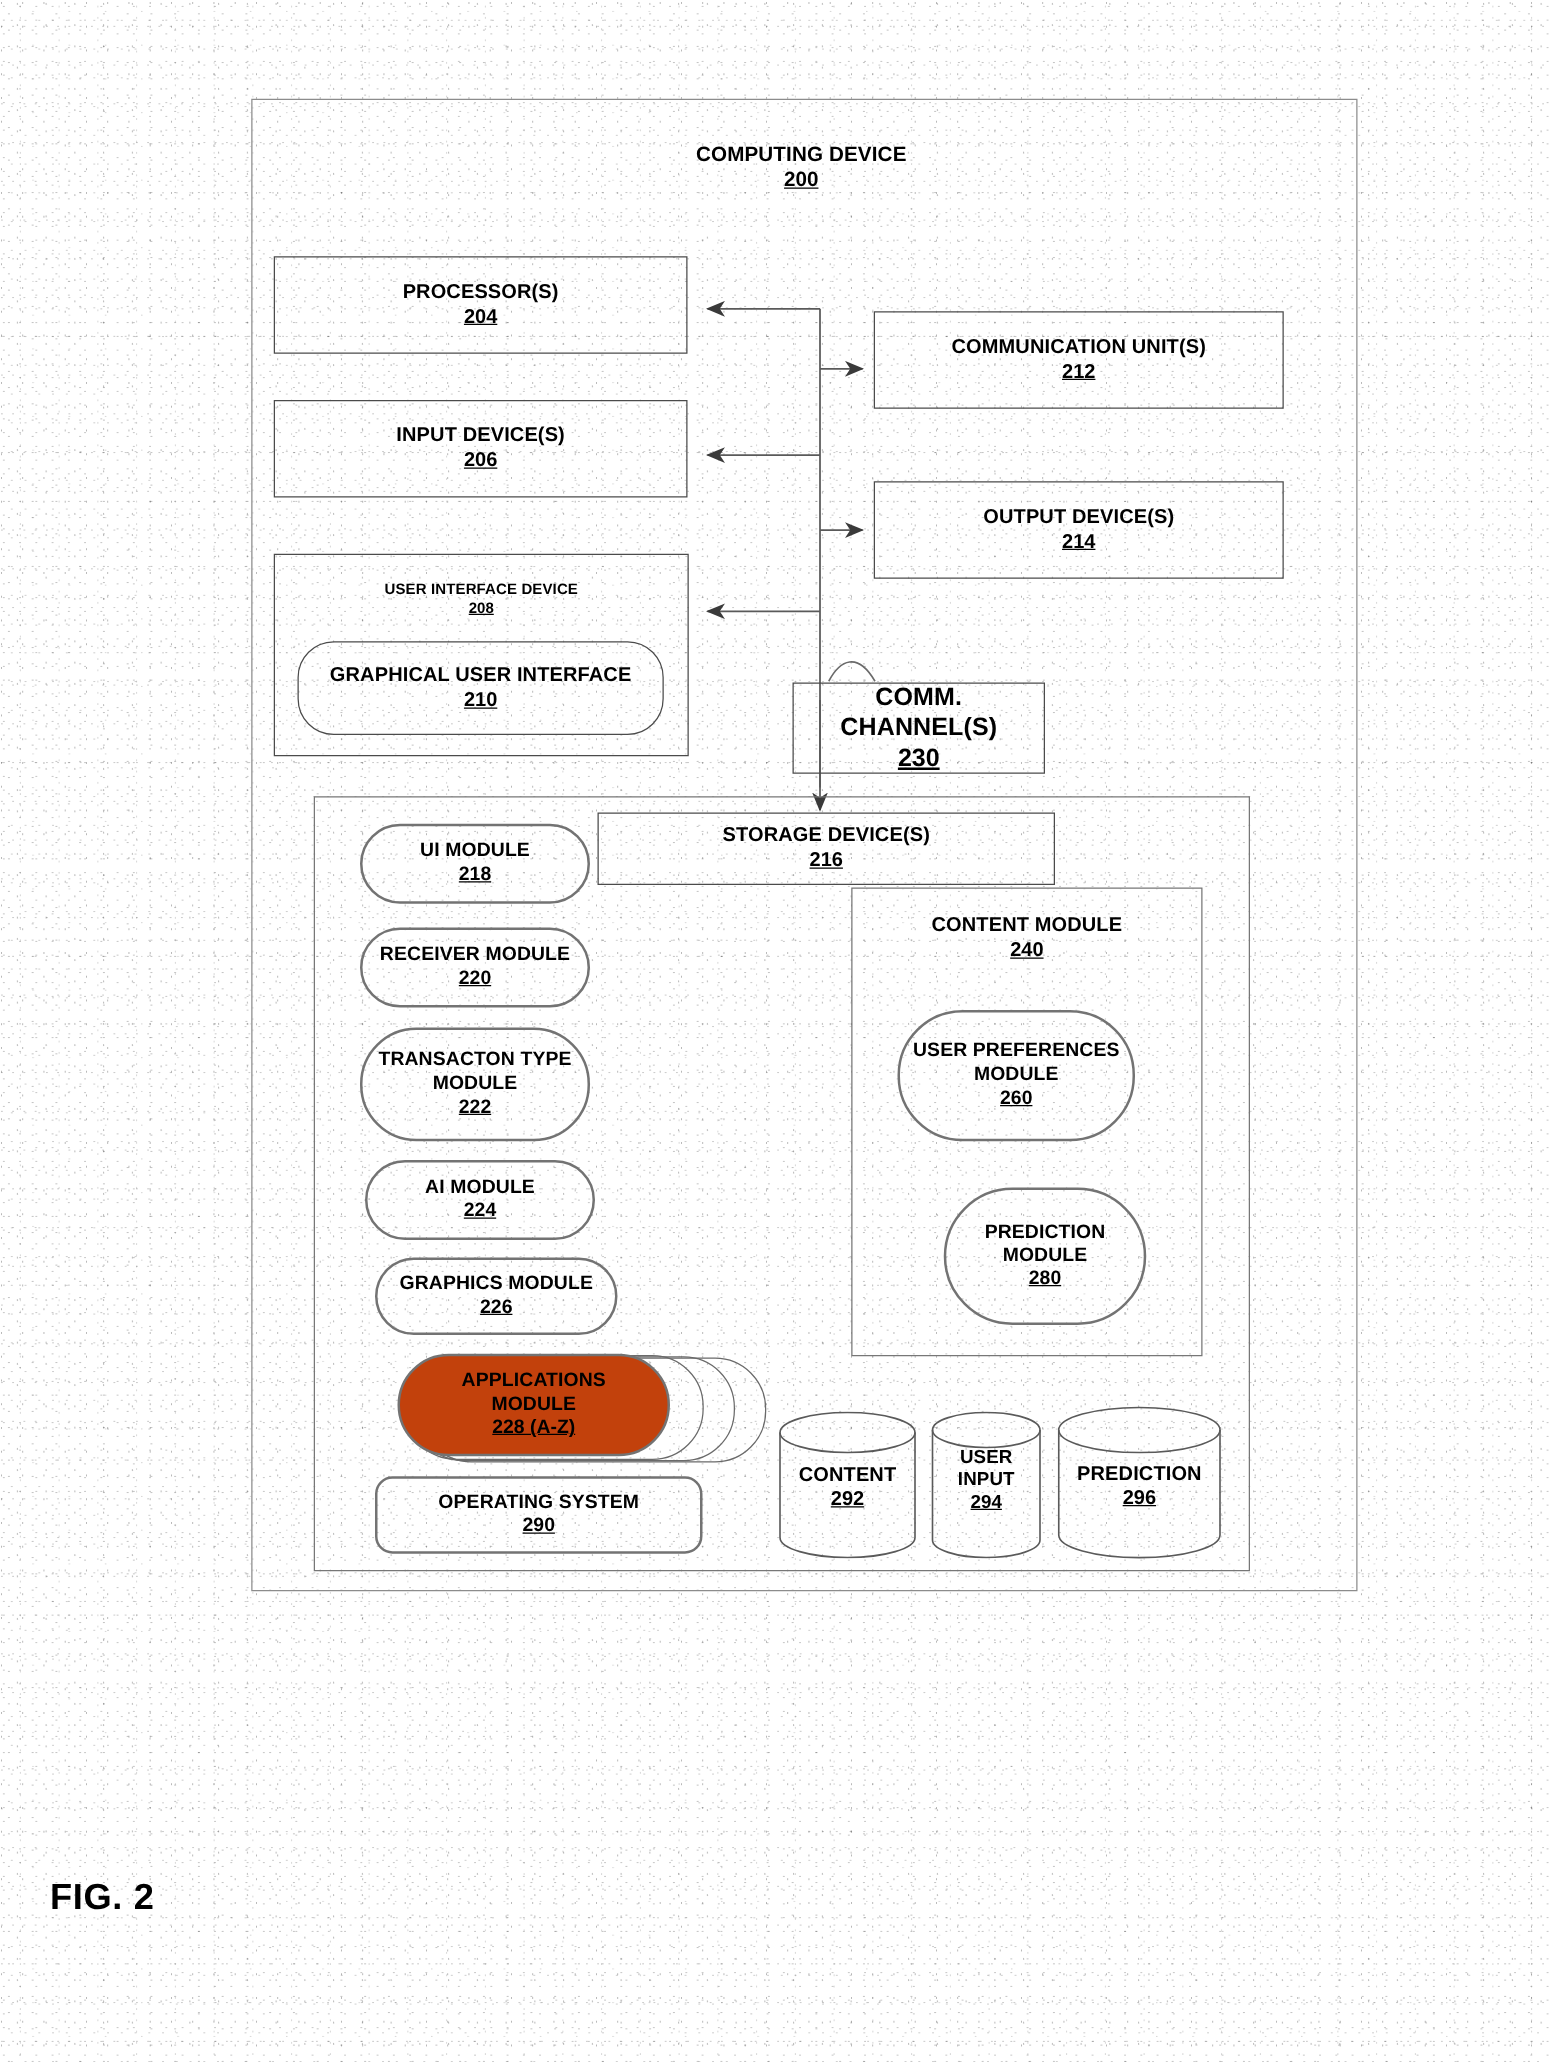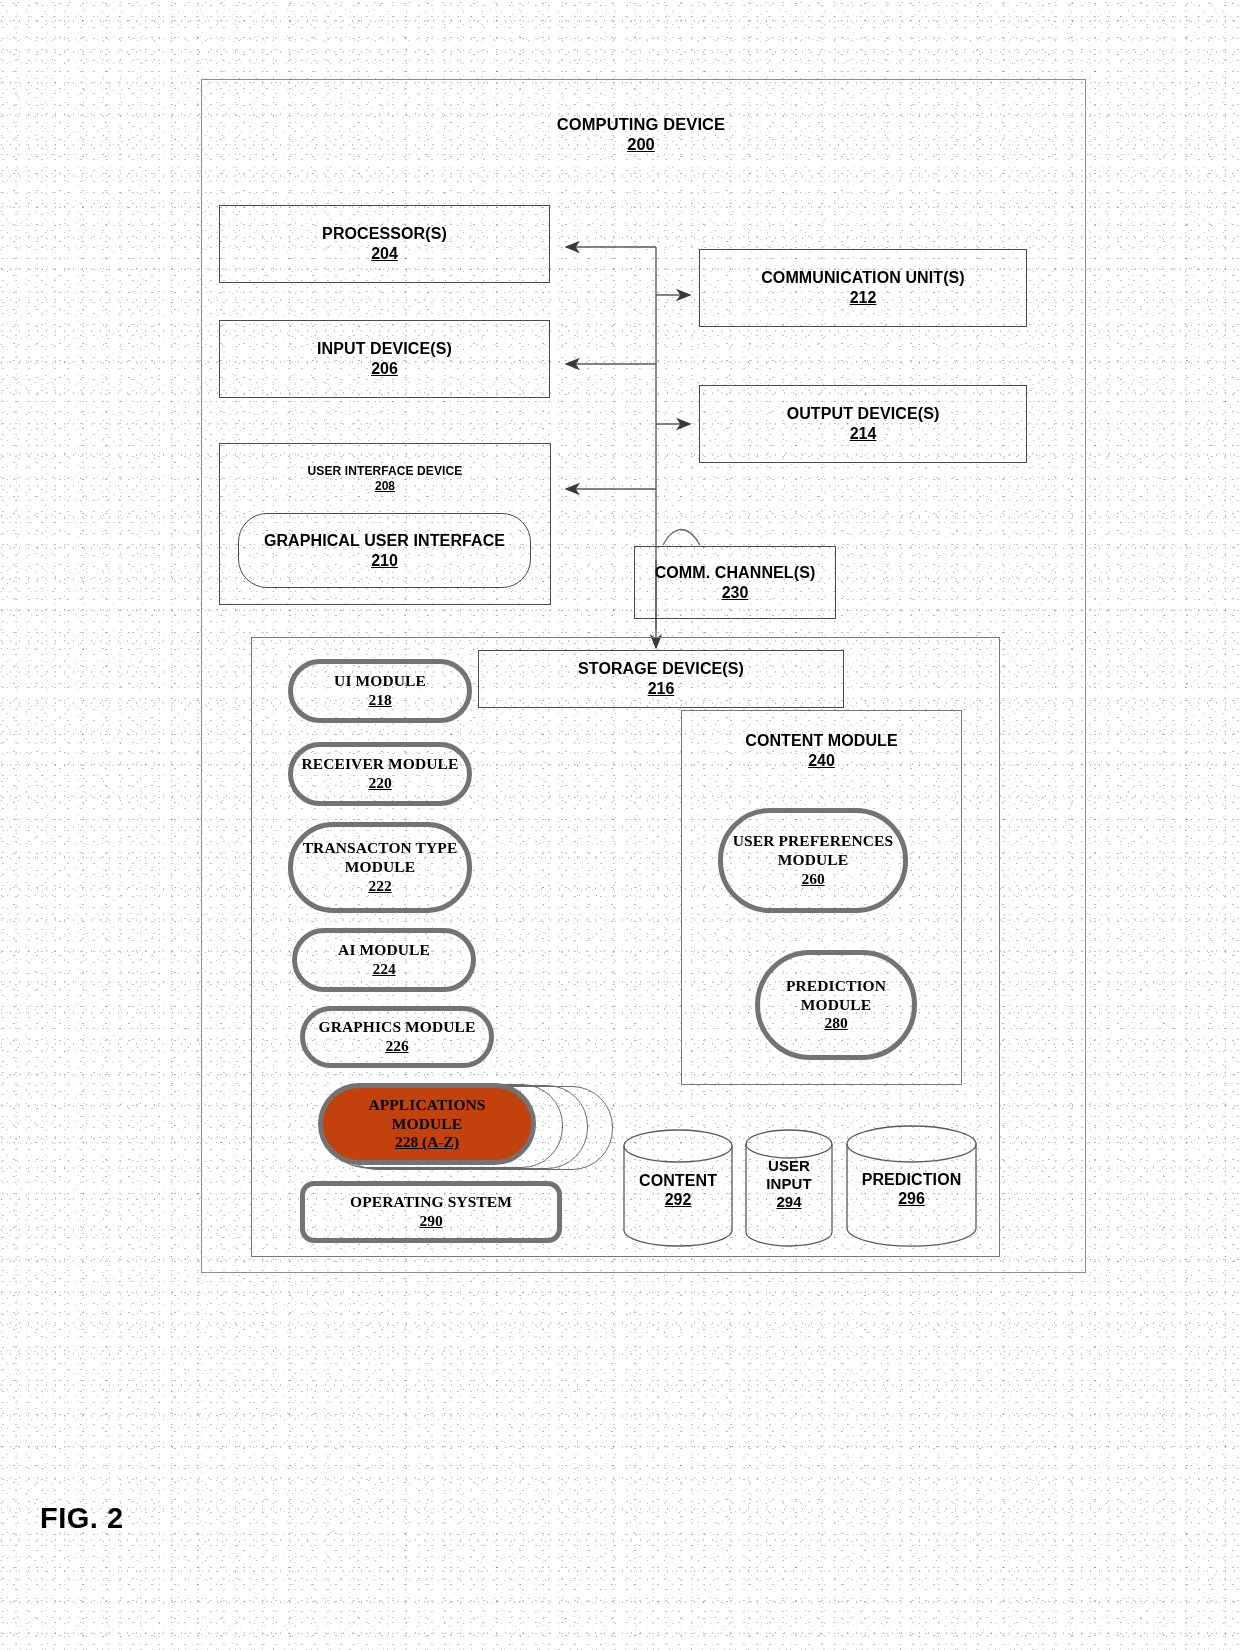--- a/index.html
+++ b/index.html
@@ -26,21 +26,21 @@
   .frame{position:absolute;left:201px;top:79px;width:885px;height:1194px;
          border:1px solid #8c8c8c;box-sizing:border-box;}
   .node{position:absolute;box-sizing:border-box;display:flex;flex-direction:column;
         align-items:center;justify-content:center;text-align:center;line-height:1.22;}
   .boxline{border:1px solid #4b4b4b;}
   .ttl{font-weight:bold;letter-spacing:.1px;}
   .num{font-weight:bold;text-decoration:underline;text-underline-offset:1px;}
   .cap{position:absolute;font-weight:bold;font-size:29px;
        font-family:"Liberation Sans","DejaVu Sans",sans-serif;letter-spacing:.5px;}
   svg.wires{position:absolute;left:0;top:0;width:1240px;height:1650px;pointer-events:none;}
-  .pill{border:5px solid #737373;font-family:Liberation Serif, serif;}
+  .pill{border:2px solid #737373;}
   .stackpill{position:absolute;border:1px solid #6a6a6a;background:transparent;}
   .cylwrap{position:absolute;}
   .cylwrap .lbl{position:absolute;left:0;right:0;text-align:center;
                 display:flex;flex-direction:column;align-items:center;line-height:1.2;}
 </style>
 </head>
 <body>
 
 <div class="speckle"></div>
 
@@ -100,21 +100,21 @@
 <div class="node boxline" style="left:699px;top:249px;width:328px;height:78px;font-size:16px;">
   <div class="ttl">COMMUNICATION UNIT(S)</div>
   <div class="num">212</div>
 </div>
 
 <div class="node boxline" style="left:699px;top:385px;width:328px;height:78px;font-size:16px;">
   <div class="ttl">OUTPUT DEVICE(S)</div>
   <div class="num">214</div>
 </div>
 
-<div class="node boxline" style="left:634px;top:546px;width:202px;height:73px;font-size:16px;">
+<div class="node boxline" style="left:634px;top:546px;width:202px;height:73px;font-size:20px;">
   <div class="ttl">COMM. CHANNEL(S)</div>
   <div class="num">230</div>
 </div>
 
 <div style="position:absolute;left:251px;top:637px;width:749px;height:620px;border:1px solid #777;box-sizing:border-box;"></div>
 
 <div class="node boxline" style="left:478px;top:650px;width:366px;height:58px;font-size:16px;">
   <div class="ttl">STORAGE DEVICE(S)</div>
   <div class="num">216</div>
 </div>

